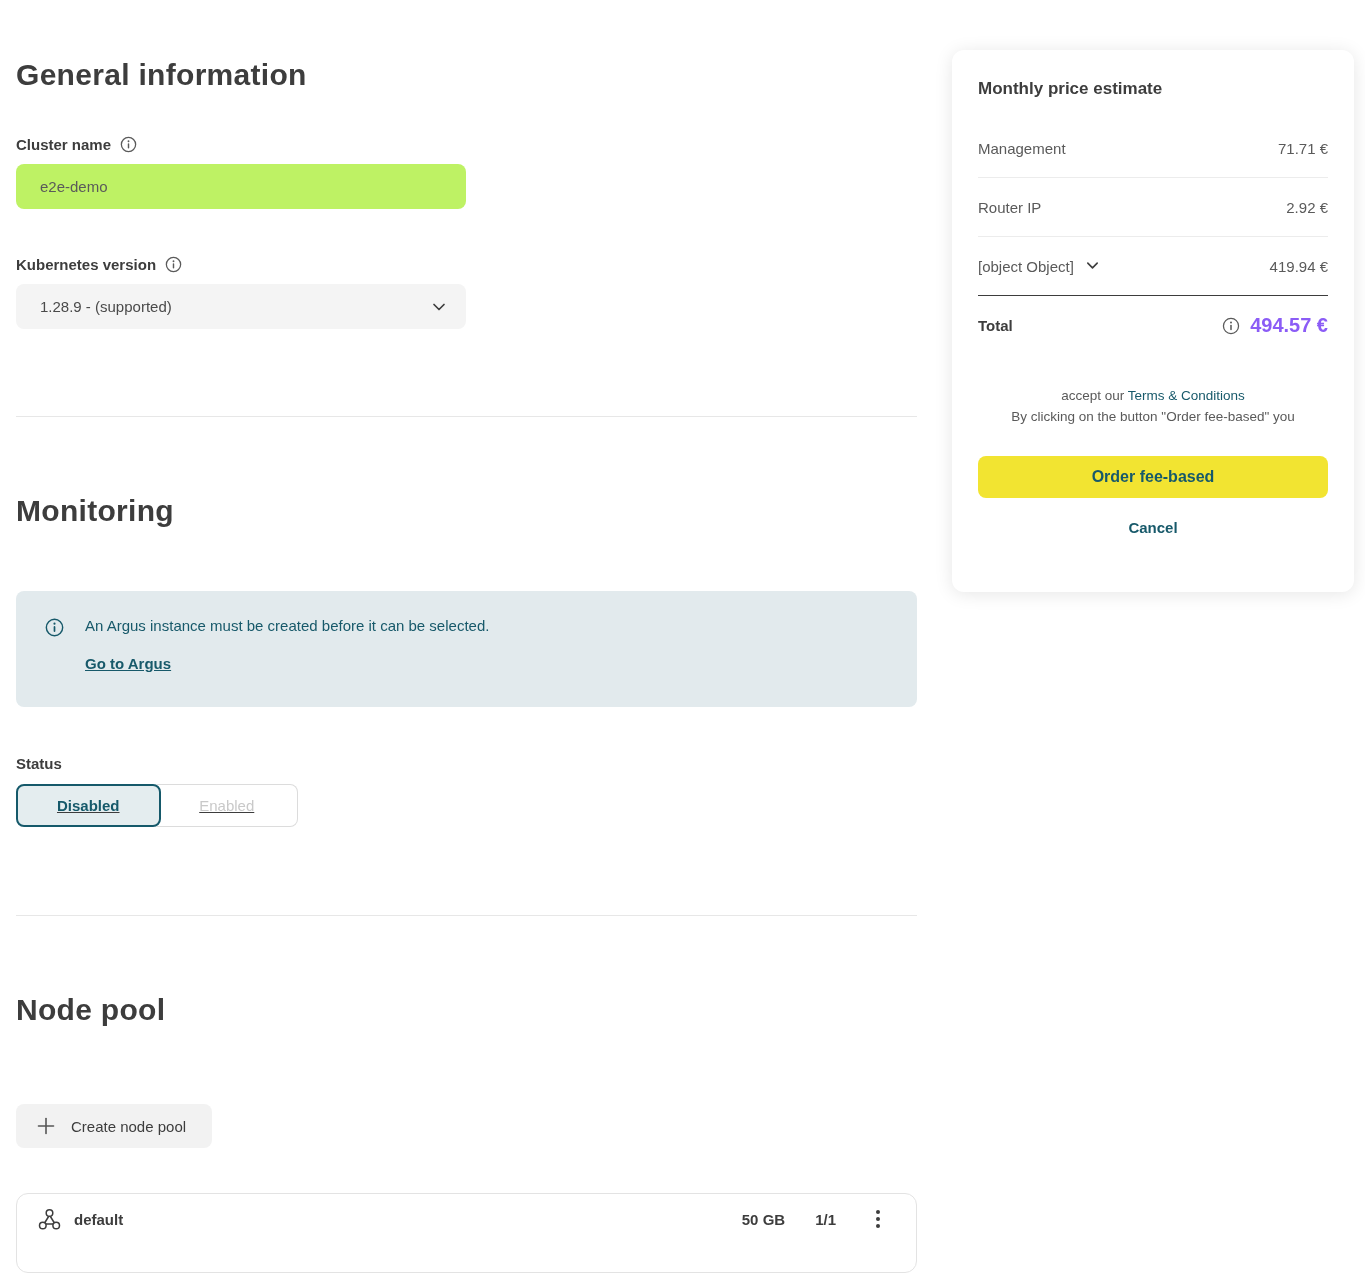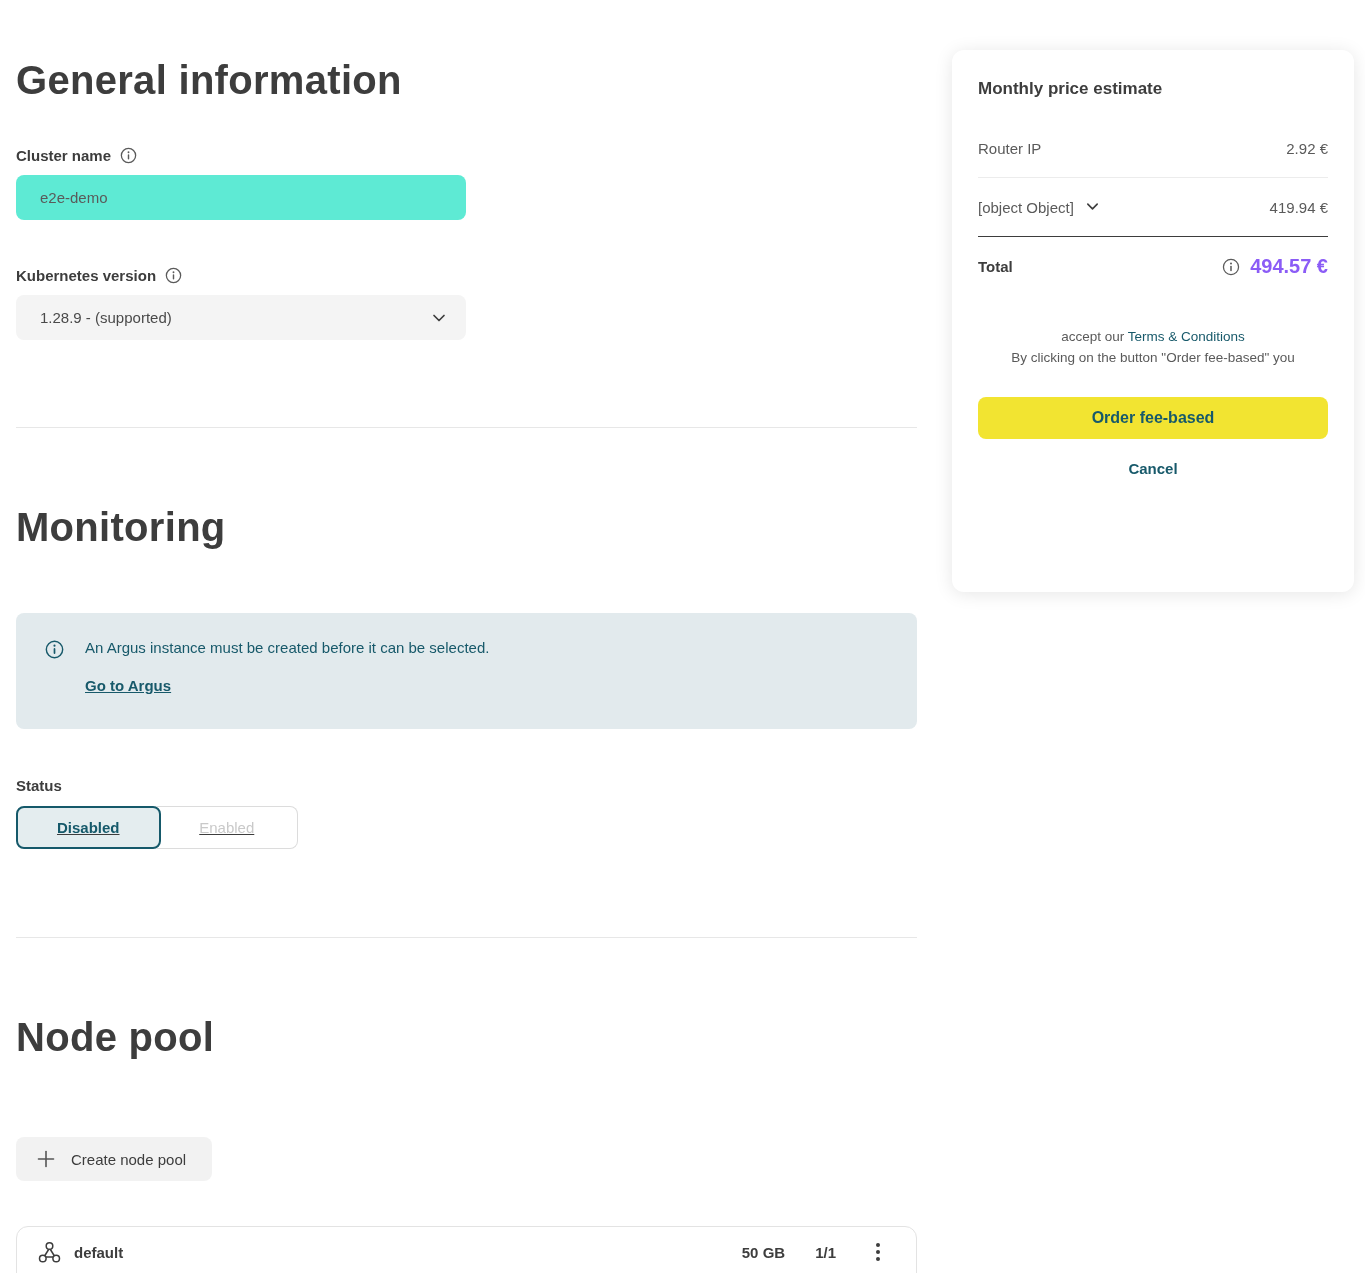--- a/index.html
+++ b/index.html
@@ -5,39 +5,39 @@
   * { box-sizing: border-box; margin: 0; padding: 0; }
   html, body { width: 1365px; height: 1273px; background: #ffffff; overflow: hidden; }
   body {
     font-family: "Liberation Sans", sans-serif;
     color: #3d3d3d;
     position: relative;
   }
   .main-col { position: absolute; left: 16px; top: 0; width: 901px; }
 
   h1.section-title {
-    font-size: 40px; font-weight: bold; color: #3d3d3d; letter-spacing: 0.3px;
+    font-size: 30px; font-weight: bold; color: #3d3d3d; letter-spacing: 0.3px;
   }
   .t-general { margin-top: 58px; }
   .t-monitoring { margin-top: 77px; }
   .t-nodepool { margin-top: 77px; }
 
   .field-label {
     display: flex; align-items: center; gap: 9px;
     font-size: 15px; font-weight: bold; color: #3d3d3d;
   }
   .lbl-cluster { margin-top: 44px; }
   .lbl-k8s { margin-top: 47px; }
   .lbl-status { margin-top: 48px; font-weight: bold; font-size: 15px; }
 
   .info-icon-sm { width: 17px; height: 17px; display: inline-block; flex: 0 0 auto; }
 
   .text-input {
     margin-top: 11px; width: 450px; height: 45px;
-    background: #5eead4; border: none; border-radius: 8px;
+    background: #bef264; border: none; border-radius: 8px;
     padding: 0 24px; font-size: 15px; color: #5a5a5a;
     font-family: "Liberation Sans", sans-serif; outline: none; display: block;
   }
   .select-box {
     margin-top: 11px; width: 450px; height: 45px;
     background: #f4f4f4; border-radius: 8px;
     padding: 0 19px 0 24px; font-size: 15px; color: #4a4a4a;
     display: flex; align-items: center; justify-content: space-between;
     cursor: pointer;
   }
@@ -231,20 +231,26 @@
       </svg>
     </span>
   </div>
 
 </div>
 
 <div class="price-card">
   <h3>Monthly price estimate</h3>
 
   <div class="price-rows">
+    <div class="price-row">
+      <span class="row-left">
+        <span>Management</span>
+      </span>
+      <span>71.71 €</span>
+    </div>
 
     <div class="price-row">
       <span class="row-left">
         <span>Router IP</span>
       </span>
       <span>2.92 €</span>
     </div>
 
     <div class="price-row last">
       <span class="row-left">

